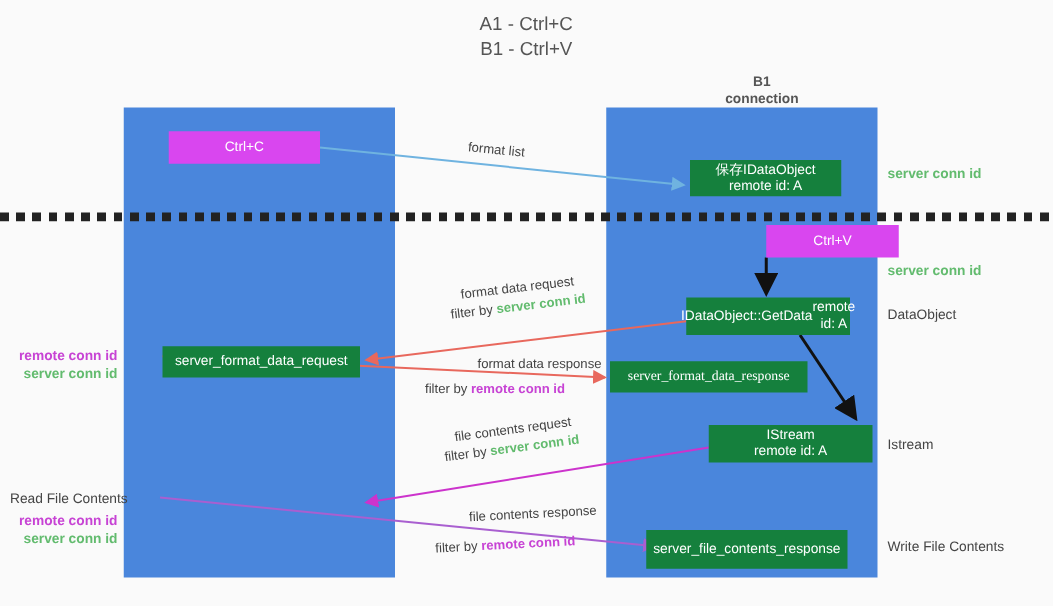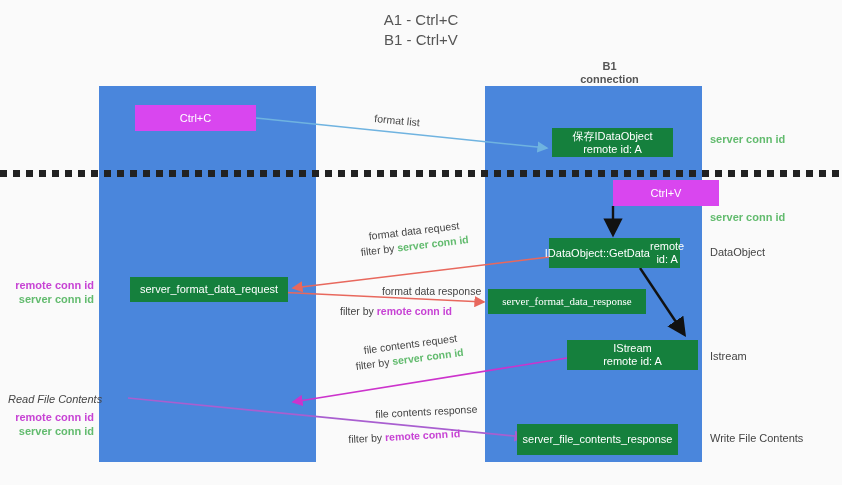--- a/index.html
+++ b/index.html
@@ -151,21 +151,21 @@
 
   <div class="abs sidelabel" style="left:710px;top:349px;">Istream</div>
 
   <div class="abs sidelabel" style="left:710px;top:431px;">Write File Contents</div>
 
   <div class="abs" style="left:12px;top:278px;width:82px;text-align:right;">
     <div class="sidelabel prp">remote conn id</div>
     <div class="sidelabel grn">server conn id</div>
   </div>
 
-  <div class="abs sidelabel" style="left:8px;top:392px;font-style:italic;">Read File Contents</div>
+  <div class="abs sidelabel" style="left:8px;top:392px;">Read File Contents</div>
 
   <div class="abs" style="left:12px;top:410px;width:82px;text-align:right;">
     <div class="sidelabel prp">remote conn id</div>
     <div class="sidelabel grn">server conn id</div>
   </div>
 
   <div class="abs cap rot" style="left:375px;top:112px;transform:rotate(5.5deg);">format list</div>
 
   <div class="abs cap rot" style="left:368px;top:230px;transform:rotate(-6.8deg);">format data request</div>
   <div class="abs cap rot" style="left:360px;top:246px;transform:rotate(-6.8deg);">

